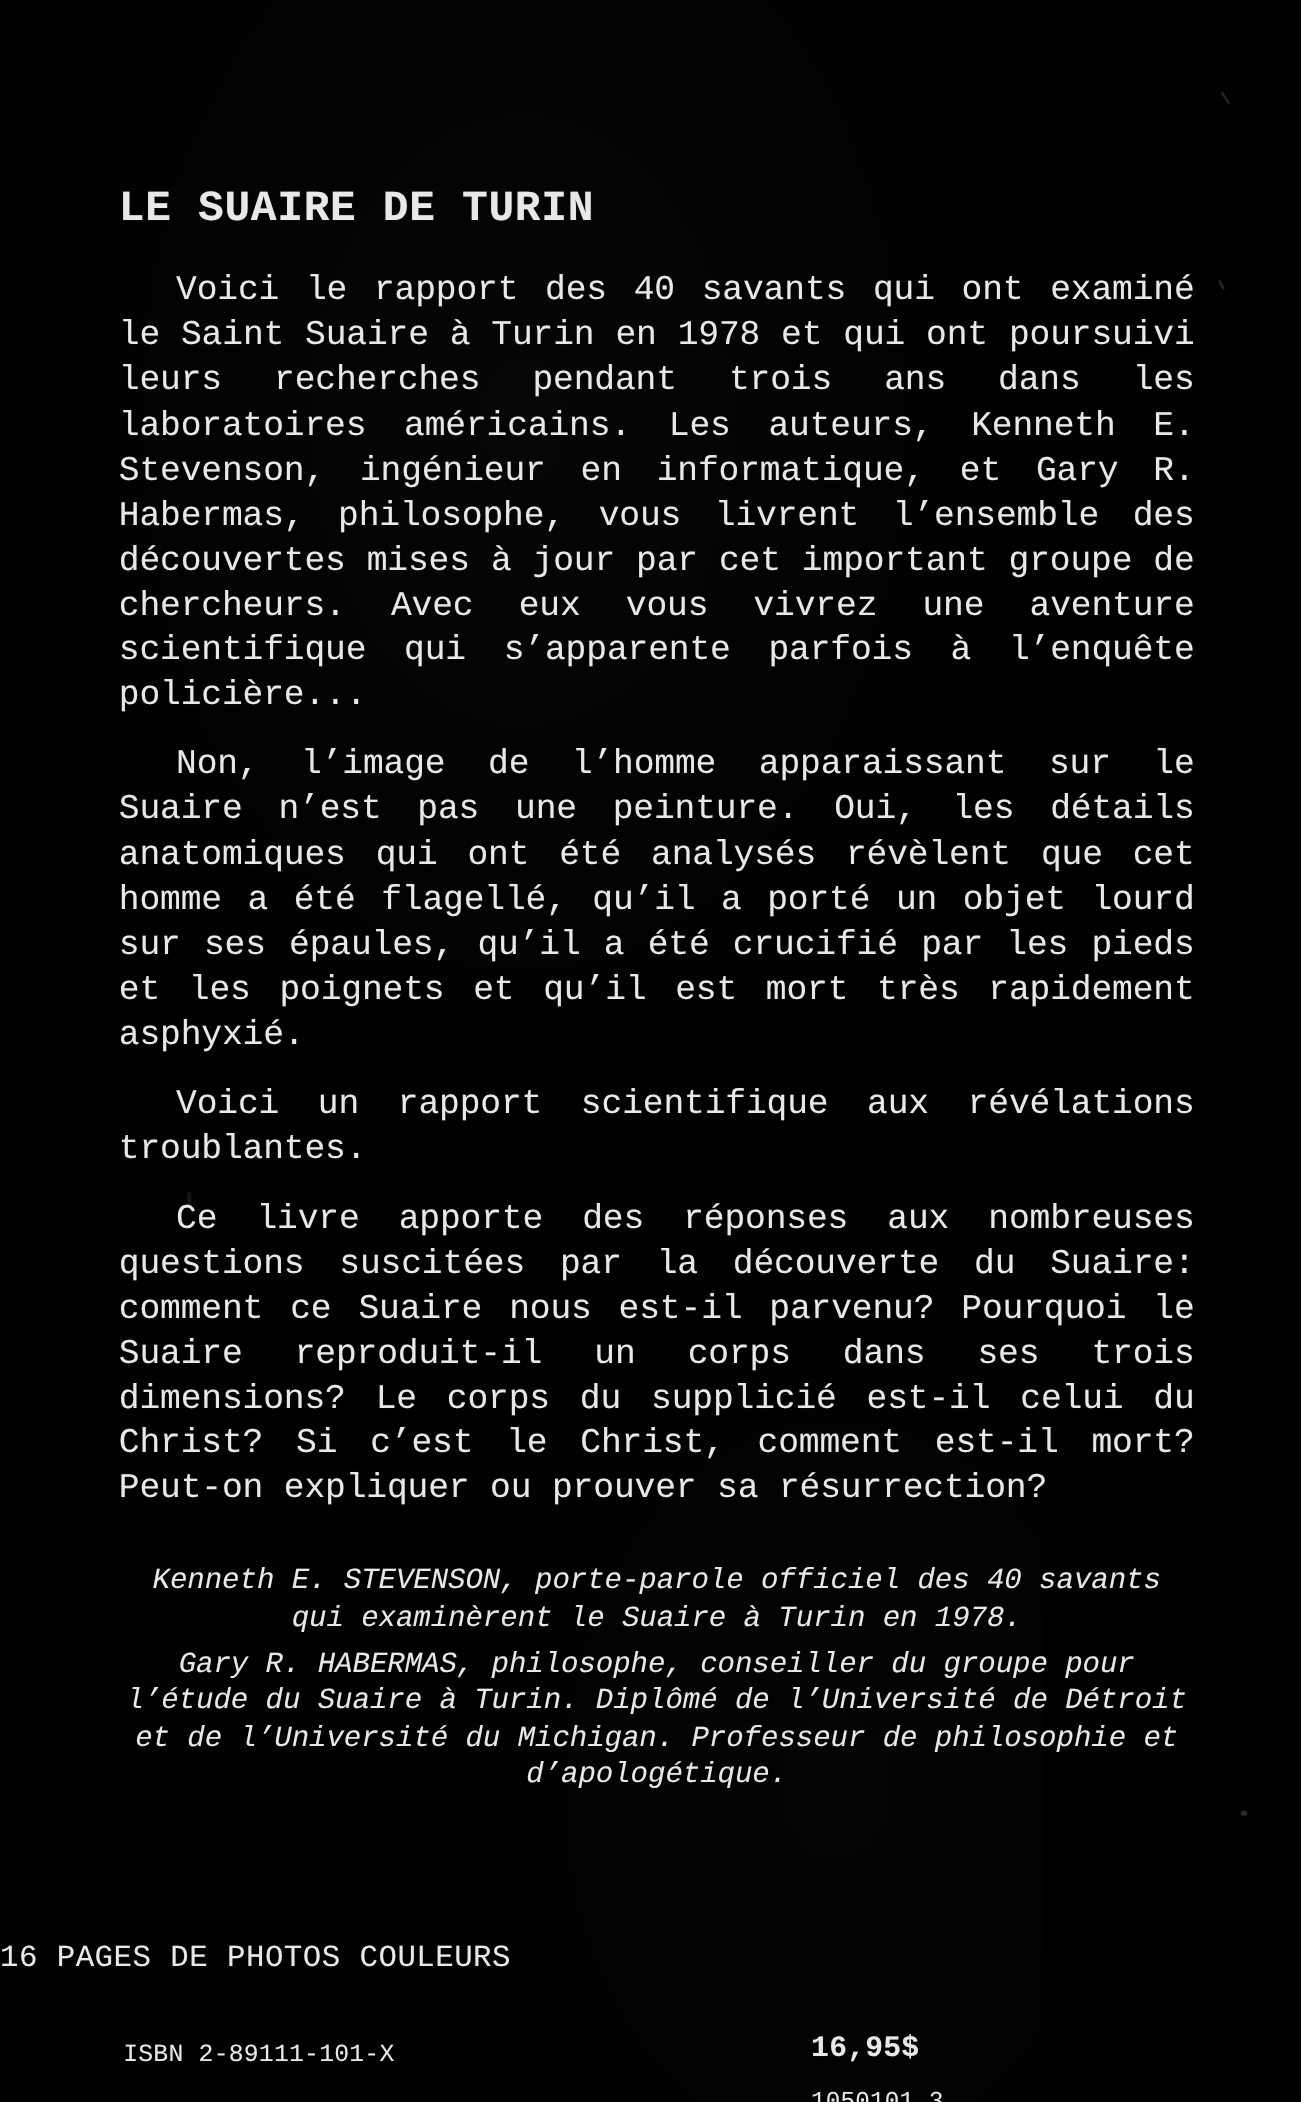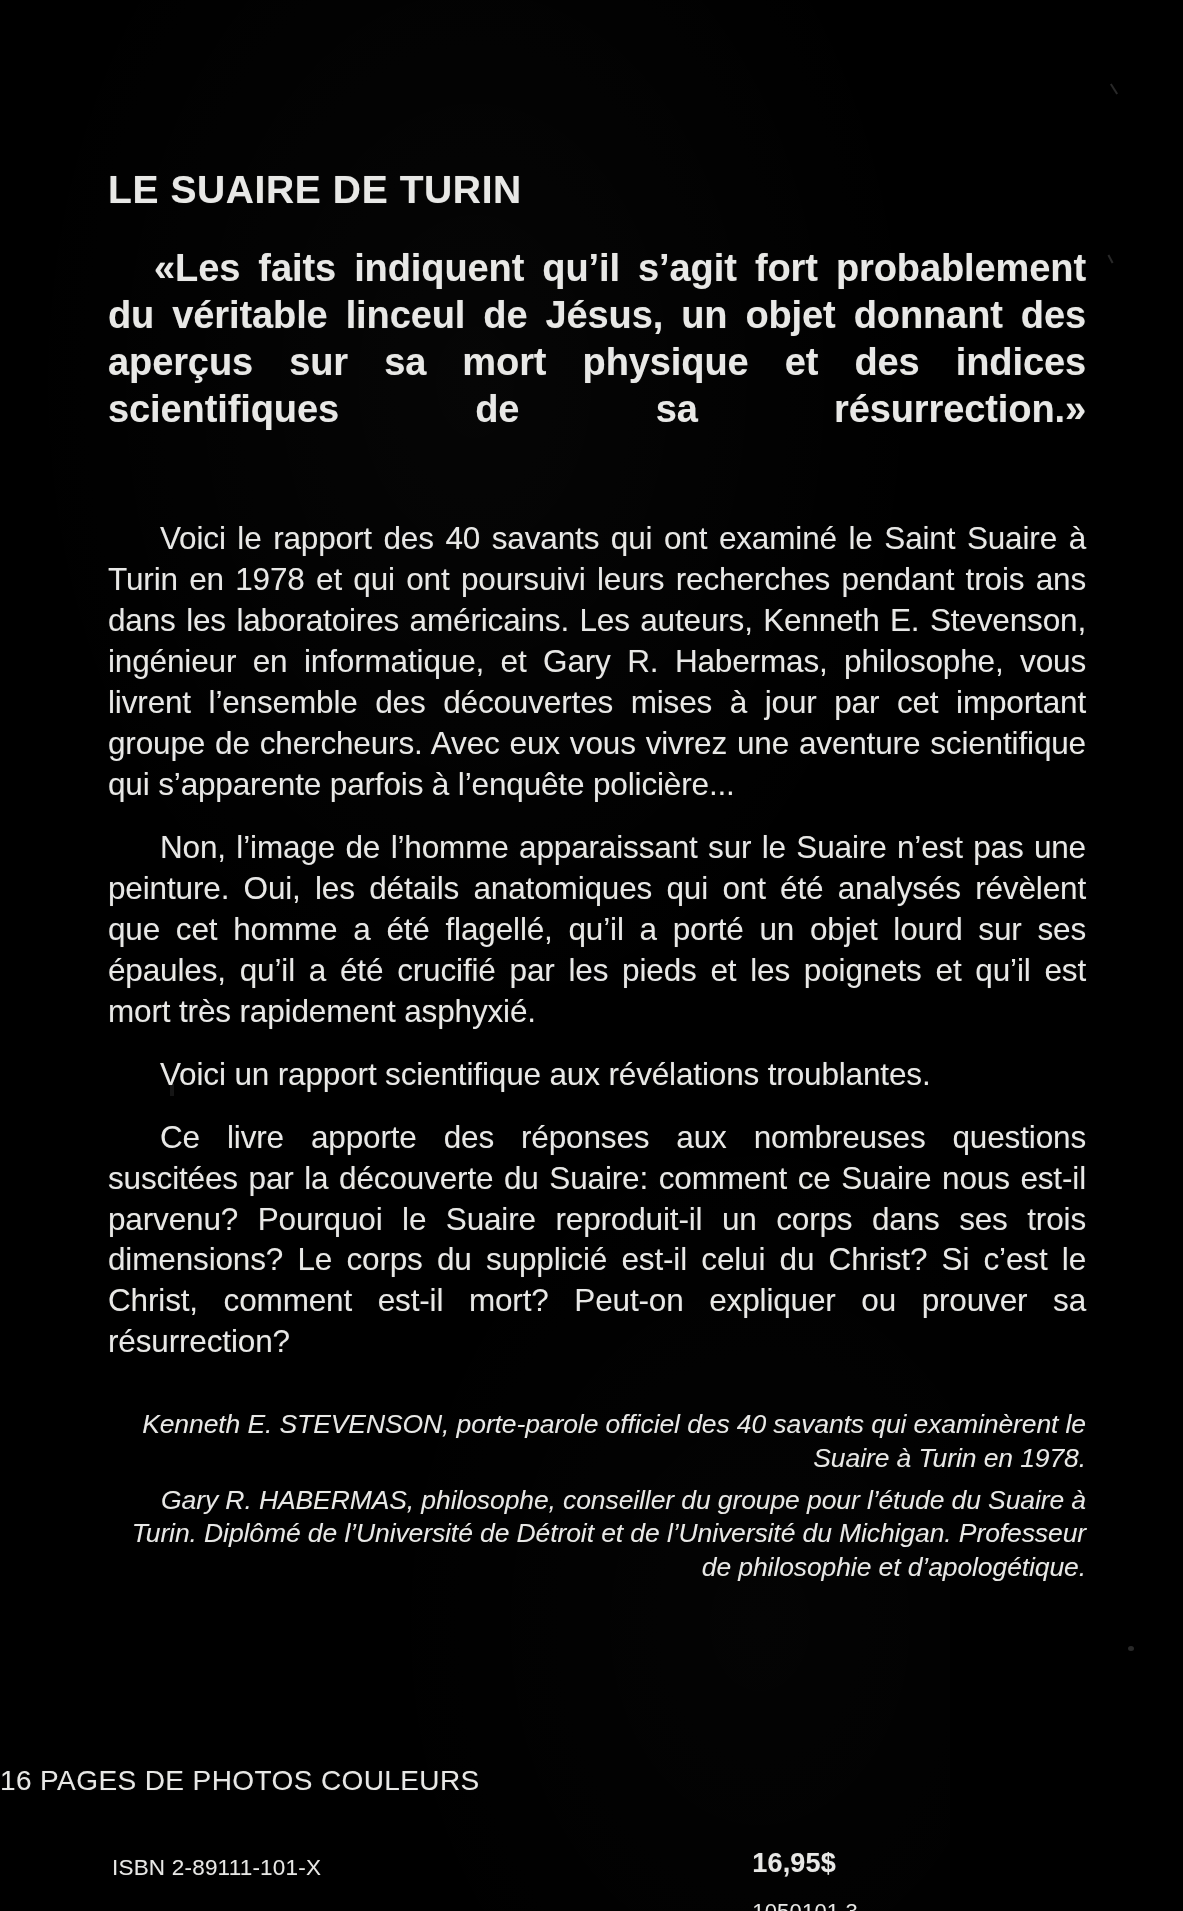--- a/index.html
+++ b/index.html
@@ -26,20 +26,21 @@
       radial-gradient(ellipse 70% 50% at 50% 20%, rgba(255,255,255,0.022), rgba(0,0,0,0) 70%),
       radial-gradient(ellipse 60% 40% at 80% 85%, rgba(255,255,255,0.015), rgba(0,0,0,0) 70%);
   }
 
   .cover {
     position: absolute;
     left: 0; top: 0;
     width: 950px;
     height: 1911px;
     padding: 0;
+    font-family: Liberation Mono, monospace;
   }
 
   .content {
     position: absolute;
     left: 108px;
     top: 170px;
     width: 978px;
   }
 
   
@@ -89,21 +90,21 @@
   .credits {
     margin-top: 46px;
     font-style: italic;
     font-size: 26.5px;
     line-height: 1.26;
     letter-spacing: -0.1px;
     text-shadow: 0 0 1px rgba(255,255,255,0.2);
   }
   .credits p {
     margin: 0;
-    text-align: right;
+    text-align: center;
   }
   .credits .credit-block + .credit-block {
     margin-top: 9px;
   }
 
   
   .photos-note {
     position: absolute;
     left: 0;
     right: 0;
@@ -162,21 +163,20 @@
 
   <div class="scan-mark m1"></div>
   <div class="scan-mark m2"></div>
   <div class="scan-mark m3"></div>
   <div class="scan-mark m4"></div>
 
   <div class="content">
 
     <h1 class="title">LE SUAIRE DE TURIN</h1>
 
-    <p class="pullquote">«Les faits indiquent qu’il s’agit fort probablement du véritable linceul de Jésus, un objet donnant des aperçus sur sa mort physique et des indices scientifiques de sa résurrection.»</p>
 
     <p class="body-par">Voici le rapport des 40 savants qui ont examiné le Saint Suaire à Turin en 1978 et qui ont poursuivi leurs recherches pendant trois ans dans les laboratoires américains. Les auteurs, Kenneth E. Stevenson, ingénieur en informatique, et Gary R. Habermas, philosophe, vous livrent l’ensemble des découvertes mises à jour par cet important groupe de chercheurs. Avec eux vous vivrez une aventure scientifique qui s’apparente parfois à l’enquête policière...</p>
 
     <p class="body-par">Non, l’image de l’homme apparaissant sur le Suaire n’est pas une peinture. Oui, les détails anatomiques qui ont été analysés révèlent que cet homme a été flagellé, qu’il a porté un objet lourd sur ses épaules, qu’il a été crucifié par les pieds et les poignets et qu’il est mort très rapidement asphyxié.</p>
 
     <p class="body-par">Voici un rapport scientifique aux révélations troublantes.</p>
 
     <p class="body-par">Ce livre apporte des réponses aux nombreuses questions suscitées par la découverte du Suaire: comment ce Suaire nous est-il parvenu? Pourquoi le Suaire reproduit-il un corps dans ses trois dimensions? Le corps du supplicié est-il celui du Christ? Si c’est le Christ, comment est-il mort? Peut-on expliquer ou prouver sa résurrection?</p>
 
     <div class="credits">

